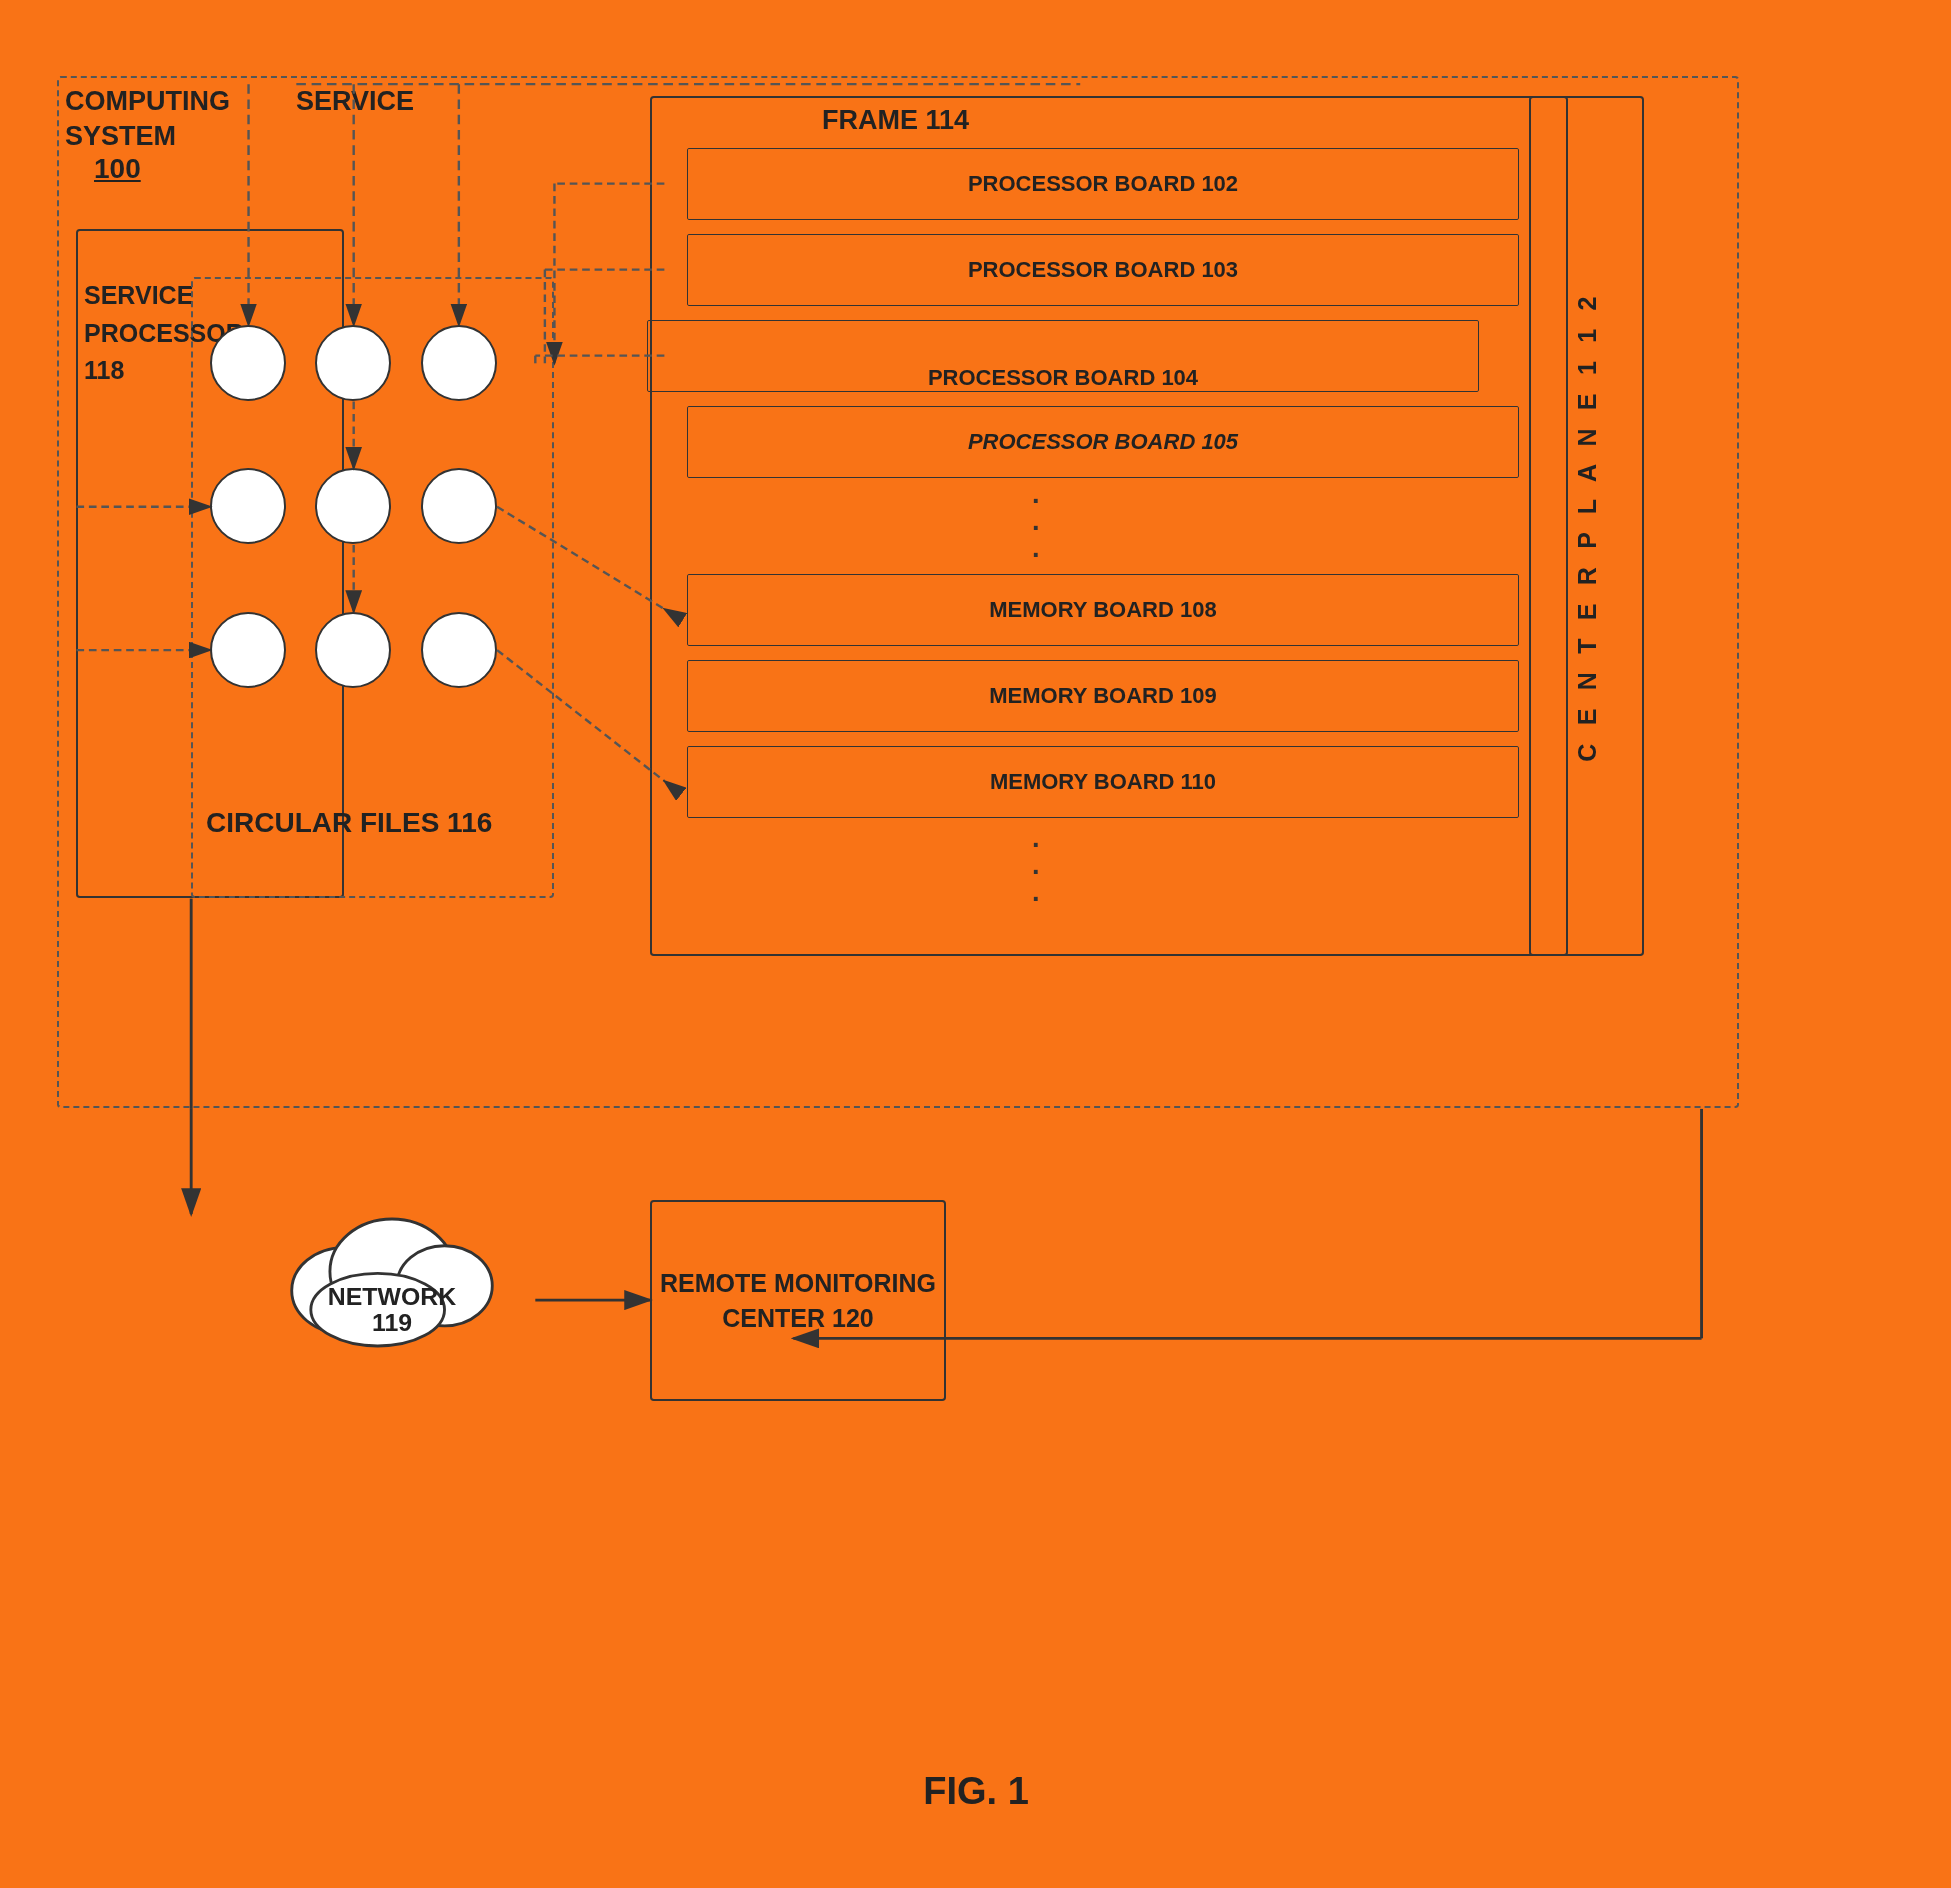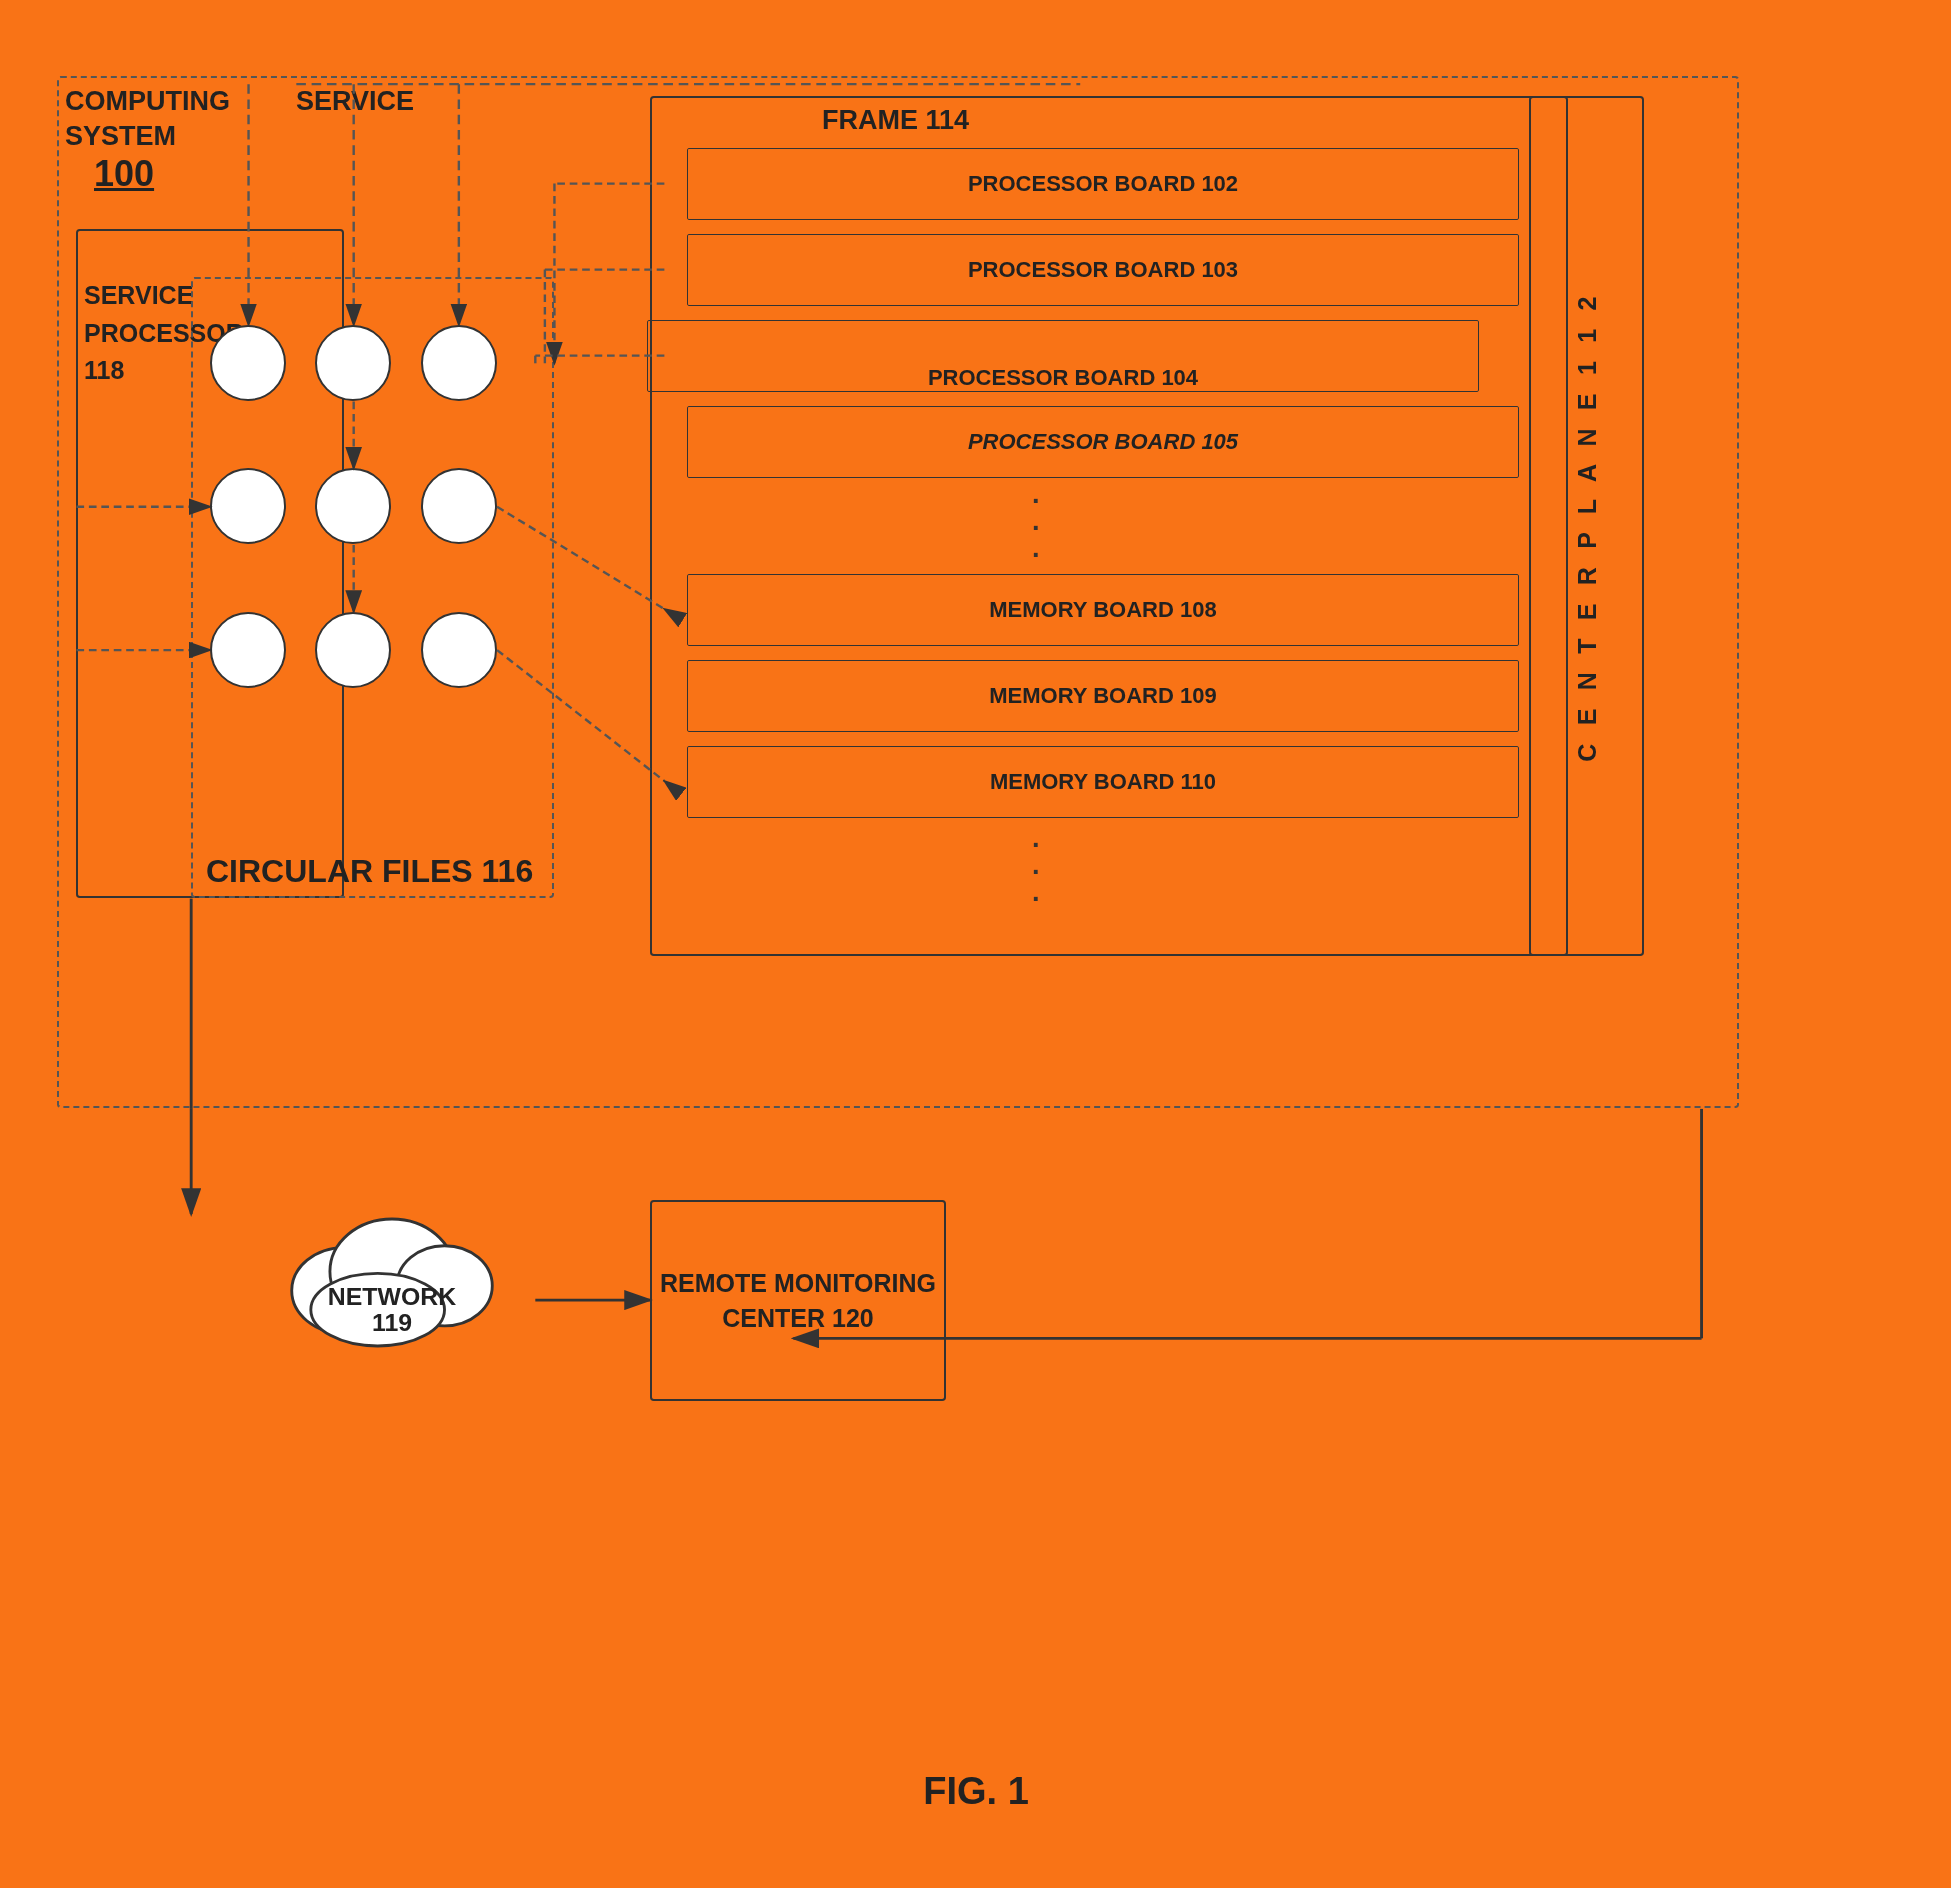--- a/index.html
+++ b/index.html
@@ -193,32 +193,32 @@
 </head>
 <body>
 
 <div class="diagram-container">
 
   <div class="computing-system-box"></div>
 
   <div class="label" style="top:84px; left:65px; font-size:27px;">
     COMPUTING<br>SYSTEM
   </div>
-  <div class="label label-underline" style="top:151px; left:94px; font-size:36px;">100</div>
+  <div class="label label-underline" style="top:151px; left:94px; font-size:28px;">100</div>
 
   <div class="label" style="top:84px; left:296px; font-size:27px;">SERVICE</div>
 
   <div class="frame-box"></div>
   <div class="label" style="top:103px; left:822px; font-size:27px;">FRAME  114</div>
 
   <div class="service-processor-box"></div>
   <div class="label" style="top:277px; left:84px; font-size:25px; line-height:1.5;">SERVICE<br>PROCESSOR<br>118</div>
 
   <div class="circular-files-box"></div>
-  <div class="label" style="top:851px; left:206px; font-size:32px;">CIRCULAR FILES  116</div>
+  <div class="label" style="top:805px; left:206px; font-size:28px;">CIRCULAR FILES  116</div>
 
   <div class="center-plane-box">
     <div class="center-plane-text">C
 E
 N
 T
 E
 R
 
 P

